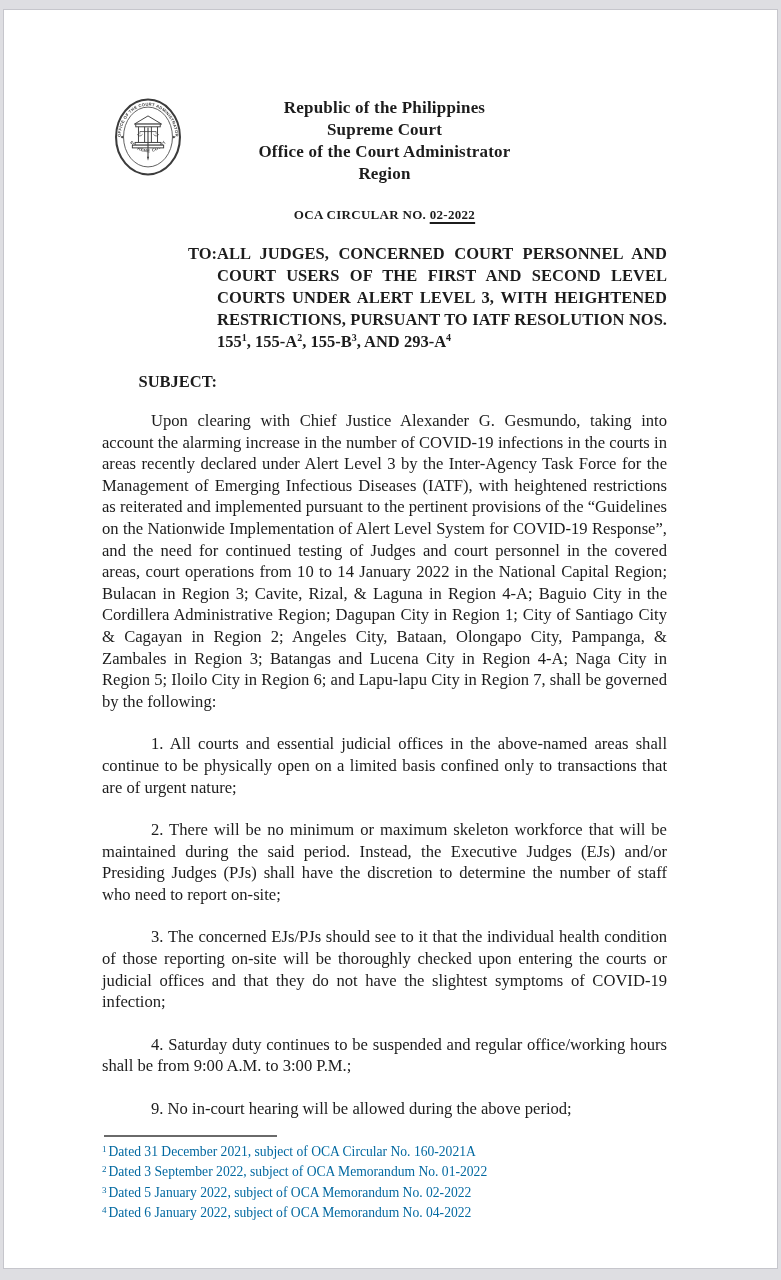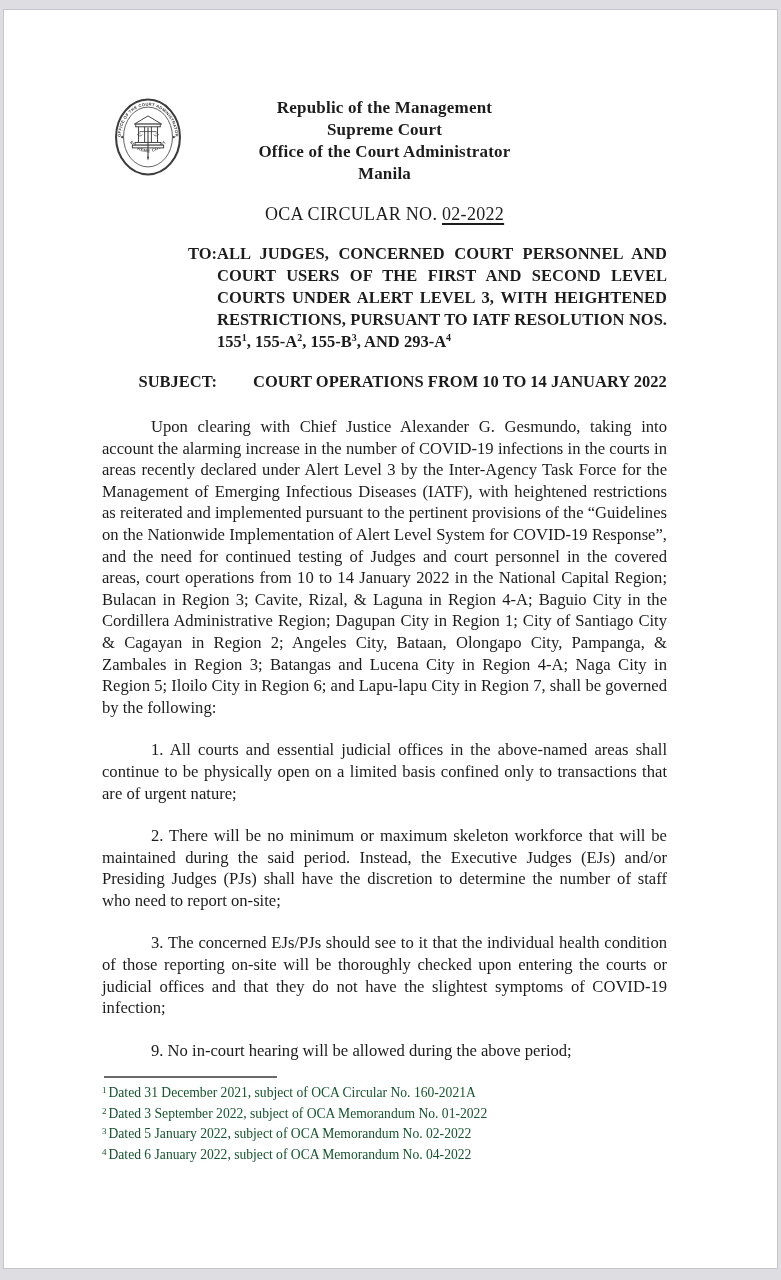--- a/index.html
+++ b/index.html
@@ -21,71 +21,71 @@
     overflow:hidden;
   }
   
   .hdr{position:relative;text-align:center;}
   .seal{position:absolute;left:12px;top:0;width:68px;height:80px;}
   .hdr-line{font-weight:bold;font-size:17px;line-height:22px;letter-spacing:.2px;}
   
   .circ-title{
     margin-top:17px;
     text-align:center;
-    font-weight:normal;
-    font-size:18px;
+    font-weight:bold;
+    font-size:13px;
     line-height:25px;
     letter-spacing:.3px;
   }
   .circ-num{
     text-decoration:underline;
     text-decoration-thickness:2px;
     text-underline-offset:3px;
   }
   
   .addr-block{
     display:grid;
     grid-template-columns:106px 1fr;
     margin-left:9px;
     font-weight:bold;
     font-size:16.5px;
     line-height:22px;
   }
   .to-block{margin-top:16px;}
-  .subject-block{margin-top:18px;gap:36px;}
+  .subject-block{margin-top:18px;}
   .addr-label{text-align:right;}
   .addr-text{text-align:justify;}
   .sup{
     font-weight:bold;
     font-size:10px;
     position:relative;
     top:-6px;
     line-height:0;
   }
   
   .para{
     margin:21px 0 0 0;
     font-size:16.6px;
     line-height:21.6px;
     text-align:justify;
     text-indent:49px;
   }
-  .para.first{margin-top:23px;}
+  .para.first{margin-top:17px;}
   
   .footnotes{margin-top:15px;}
   .fn-rule{
     width:173px;
     border:none;
     border-top:2px solid #6a6a6a;
     margin:0 0 5px 2px;
   }
   .fn-line{
     font-size:13.6px;
     line-height:20.5px;
-    color:#14532d;
+    color:#0369a1;
   }
   .fn-marker{
     font-size:9px;
     position:relative;
     top:-4px;
     line-height:0;
     margin-right:2px;
   }
   
   .seal text{fill:#3c3c3c;font-family:"Liberation Sans","DejaVu Sans",sans-serif;}
@@ -130,42 +130,42 @@
         <line x1="38" y1="50" x2="62" y2="50" stroke-width="1.1"></line>
         <path d="M34,54 q4,5 8,0" stroke-width="1"></path>
         <path d="M58,54 q4,5 8,0" stroke-width="1"></path>
         <line x1="38" y1="50" x2="38" y2="54" stroke-width="0.8"></line>
         <line x1="62" y1="50" x2="62" y2="54" stroke-width="0.8"></line>
 
         <line x1="50" y1="44" x2="50" y2="88" stroke-width="1.6"></line>
         <polygon points="50,93 48.4,87 51.6,87" fill="#3c3c3c" stroke="none"></polygon>
       </g>
     </svg>
-    <div class="hdr-line">Republic of the Management</div>
+    <div class="hdr-line">Republic of the Philippines</div>
     <div class="hdr-line">Supreme Court</div>
     <div class="hdr-line">Office of the Court Administrator</div>
-    <div class="hdr-line">Manila</div>
+    <div class="hdr-line">Region</div>
   </div>
 
   <div class="circ-title"><span>OCA CIRCULAR NO. </span><span class="circ-num">02-2022</span></div>
 
   <div class="addr-block to-block">
     <div class="addr-label">TO:</div>
     <div class="addr-text"><span>ALL JUDGES, CONCERNED COURT PERSONNEL AND COURT USERS OF THE FIRST AND SECOND LEVEL COURTS UNDER ALERT LEVEL 3, WITH HEIGHTENED RESTRICTIONS, PURSUANT TO IATF RESOLUTION NOS. 155</span><span class="sup">1</span><span>, 155-A</span><span class="sup">2</span><span>, 155-B</span><span class="sup">3</span><span>, AND 293-A</span><span class="sup">4</span></div>
   </div>
 
   <div class="addr-block subject-block">
     <div class="addr-label">SUBJECT:</div>
-    <div class="addr-text">COURT OPERATIONS FROM 10 TO 14 JANUARY 2022</div>
   </div>
 
   <p class="para first">Upon clearing with Chief Justice Alexander G. Gesmundo, taking into account the alarming increase in the number of COVID-19 infections in the courts in areas recently declared under Alert Level 3 by the Inter-Agency Task Force for the Management of Emerging Infectious Diseases (IATF), with heightened restrictions as reiterated and implemented pursuant to the pertinent provisions of the “Guidelines on the Nationwide Implementation of Alert Level System for COVID-19 Response”, and the need for continued testing of Judges and court personnel in the covered areas, court operations from 10 to 14 January 2022 in the National Capital Region; Bulacan in Region 3; Cavite, Rizal, &amp; Laguna in Region 4-A; Baguio City in the Cordillera Administrative Region; Dagupan City in Region 1; City of Santiago City &amp; Cagayan in Region 2; Angeles City, Bataan, Olongapo City, Pampanga, &amp; Zambales in Region 3; Batangas and Lucena City in Region 4-A; Naga City in Region 5; Iloilo City in Region 6; and Lapu-lapu City in Region 7, shall be governed by the following:</p>
   <p class="para">1. All courts and essential judicial offices in the above-named areas shall continue to be physically open on a limited basis confined only to transactions that are of urgent nature;</p>
   <p class="para">2. There will be no minimum or maximum skeleton workforce that will be maintained during the said period. Instead, the Executive Judges (EJs) and/or Presiding Judges (PJs) shall have the discretion to determine the number of staff who need to report on-site;</p>
   <p class="para">3. The concerned EJs/PJs should see to it that the individual health condition of those reporting on-site will be thoroughly checked upon entering the courts or judicial offices and that they do not have the slightest symptoms of COVID-19 infection;</p>
+  <p class="para">4. Saturday duty continues to be suspended and regular office/working hours shall be from 9:00 A.M. to 3:00 P.M.;</p>
   <p class="para">9. No in-court hearing will be allowed during the above period;</p>
 
   <div class="footnotes">
     <hr class="fn-rule">
     <div class="fn-line"><span class="fn-marker">1</span><span>Dated 31 December 2021, subject of OCA Circular No. 160-2021A</span></div>
     <div class="fn-line"><span class="fn-marker">2</span><span>Dated 3 September 2022, subject of OCA Memorandum No. 01-2022</span></div>
     <div class="fn-line"><span class="fn-marker">3</span><span>Dated 5 January 2022, subject of OCA Memorandum No. 02-2022</span></div>
     <div class="fn-line"><span class="fn-marker">4</span><span>Dated 6 January 2022, subject of OCA Memorandum No. 04-2022</span></div>
   </div>
 

